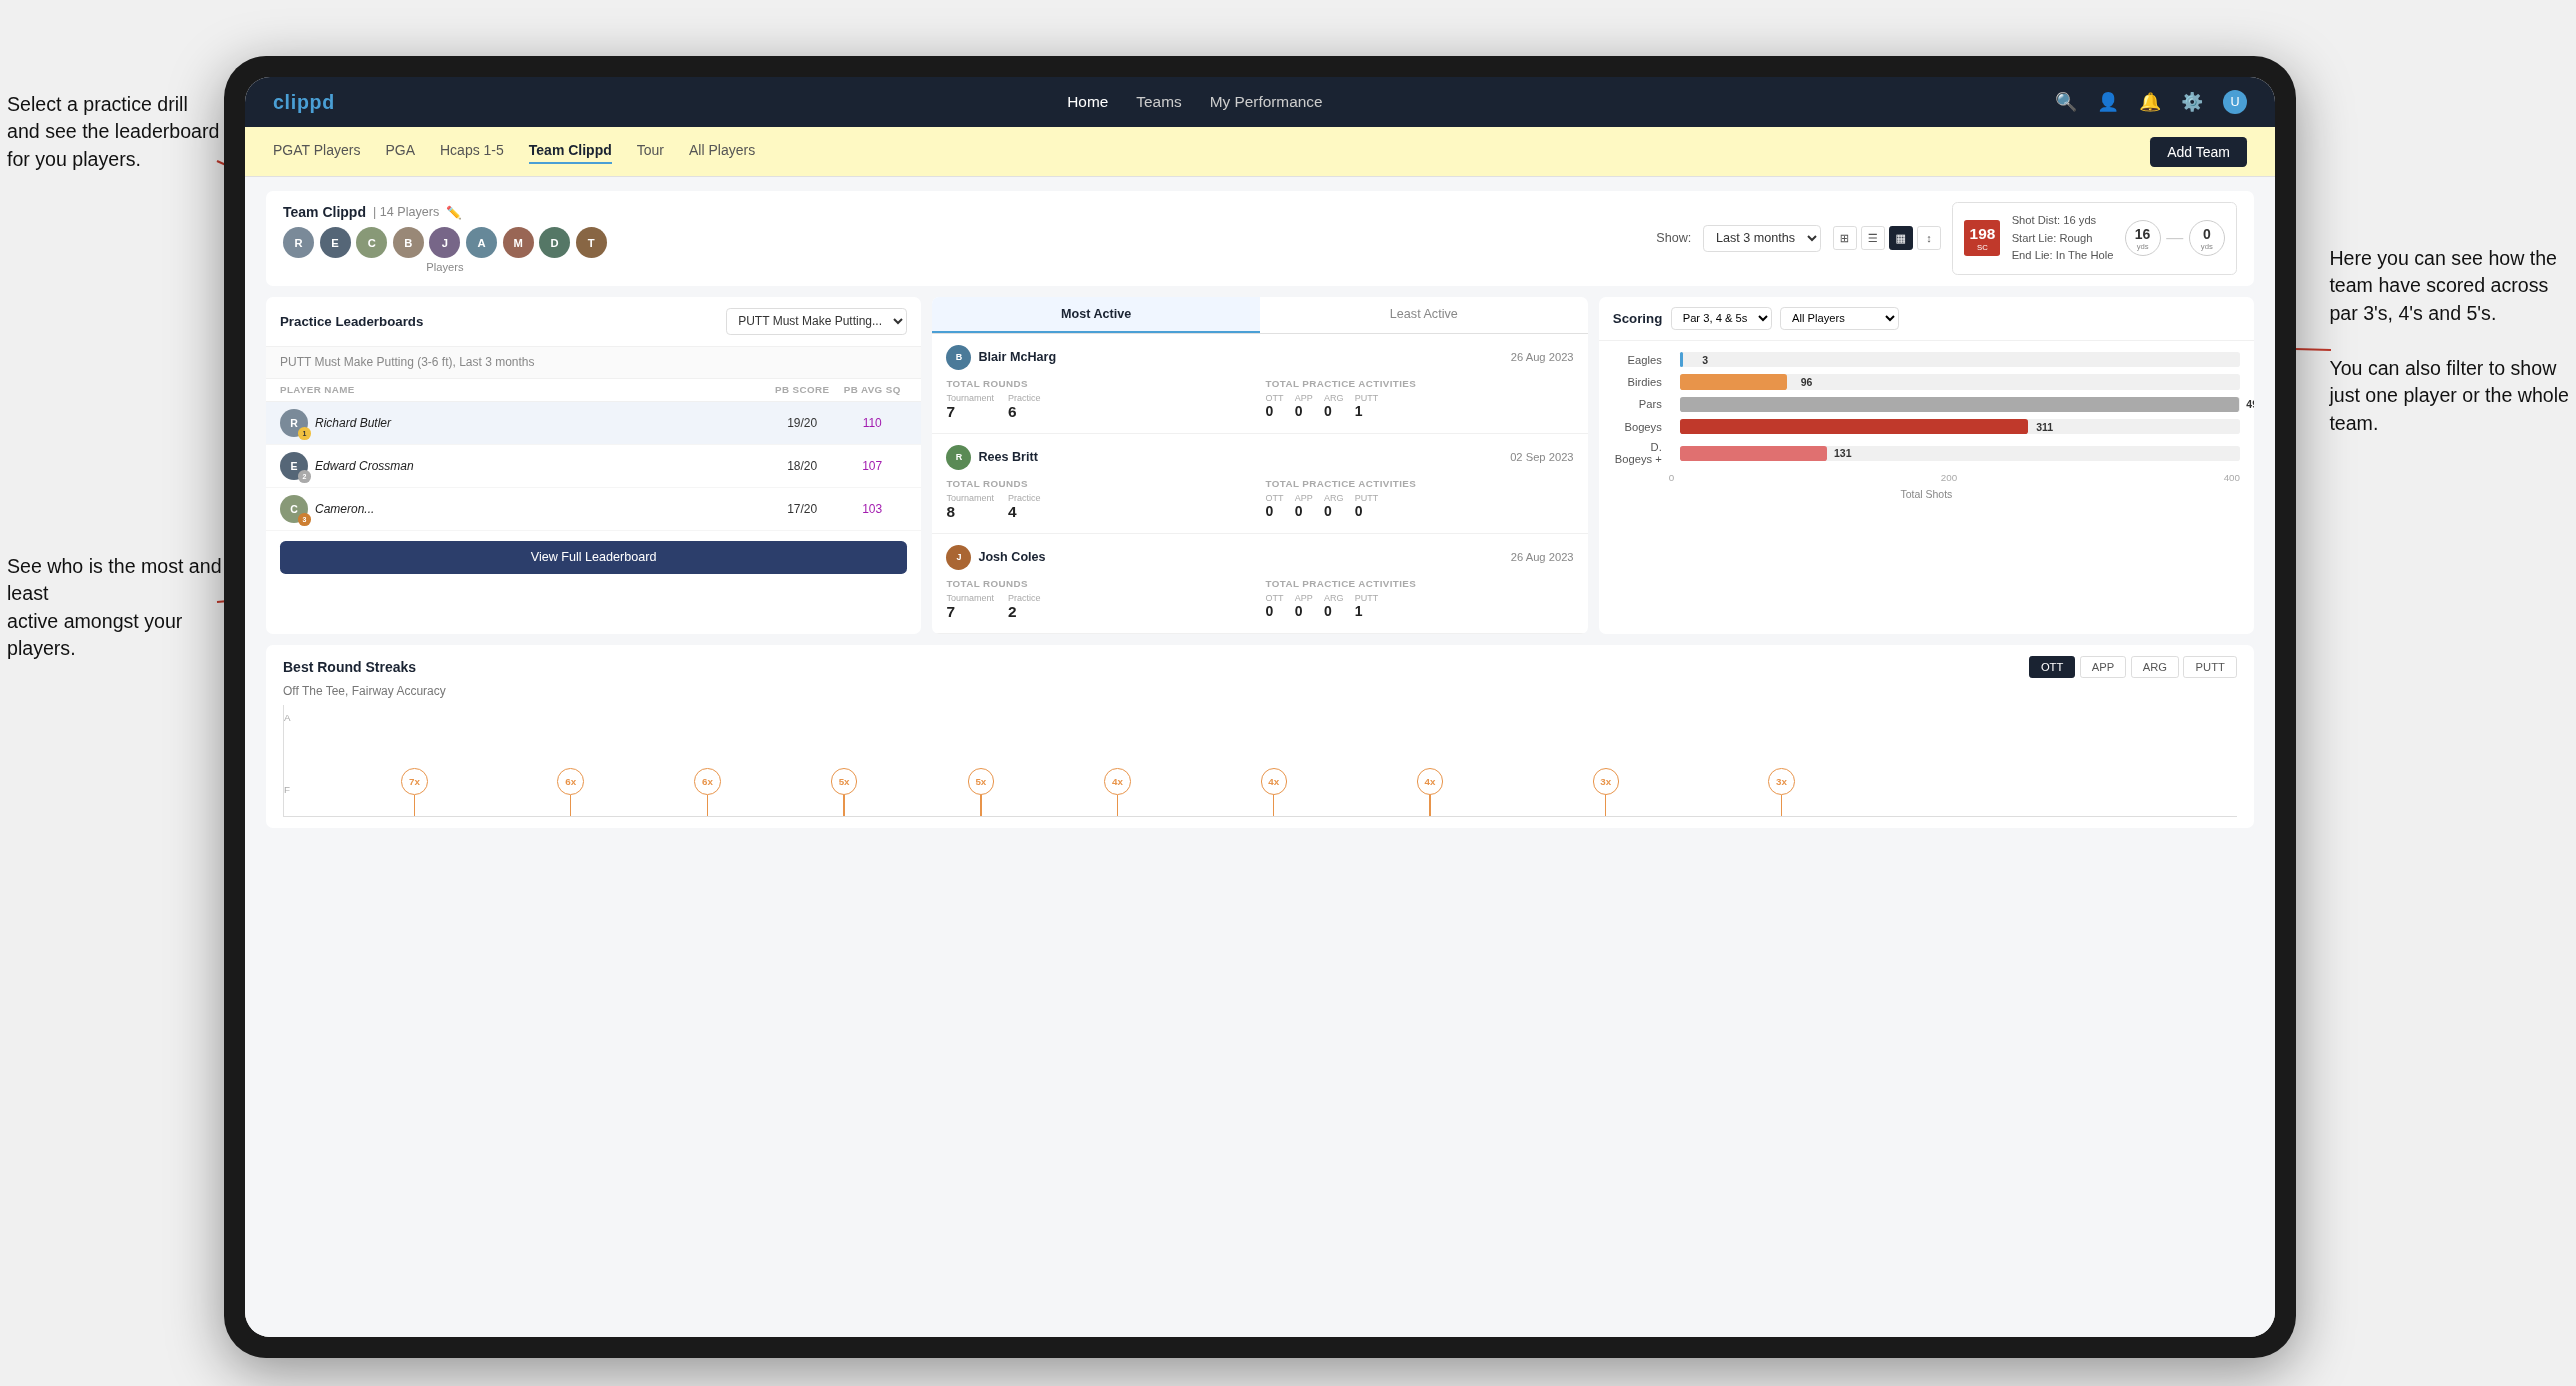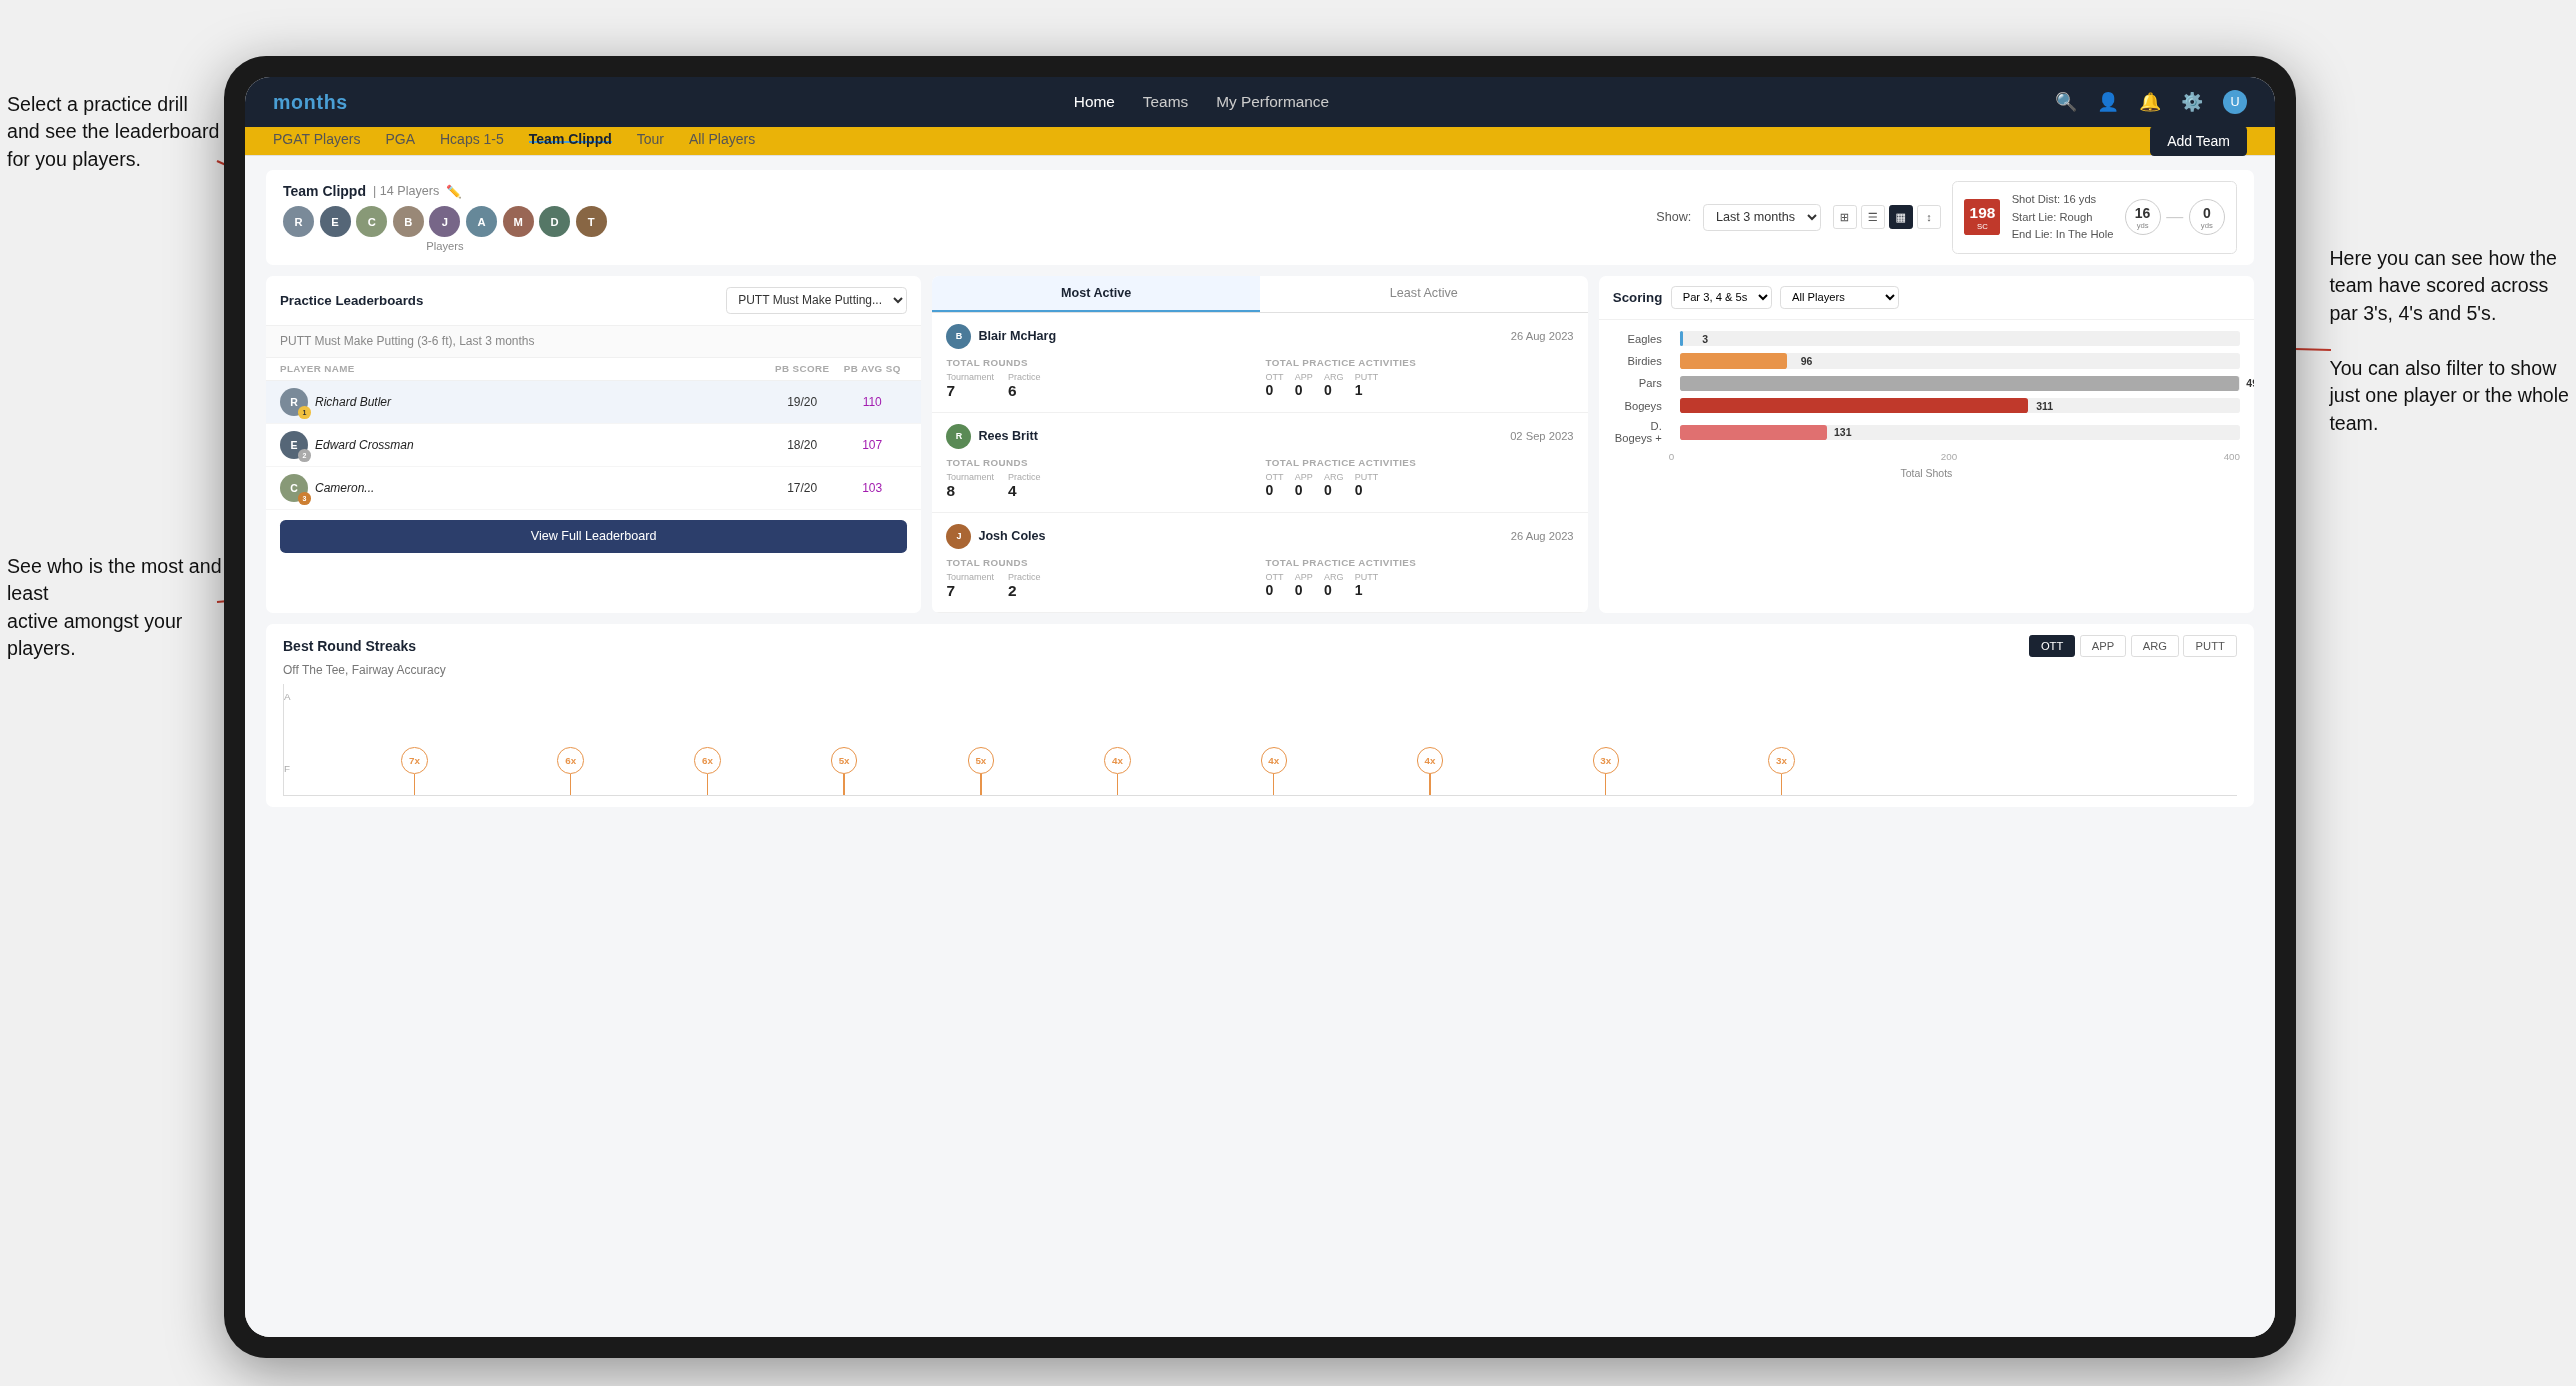--- a/index.html
+++ b/index.html
@@ -77,24 +77,24 @@
       align-items: center;
     }
     .nav-icon {
       color: #aaa;
       font-size: 18px;
       cursor: pointer;
     }
 
     
     .subnav {
-      background: #eab308;
+      background: #fef9c3;
       border-bottom: 0.7px solid #e0e0e0;
       padding: 12px 28px;
-      height: 29px;
+      height: 50px;
       display: flex;
       align-items: center;
       justify-content: space-between;
       flex-shrink: 0;
     }
     .subnav-links {
       display: flex;
       gap: 25px;
       align-items: center;
       height: 100%;
@@ -644,21 +644,21 @@
     <marker id="arrowhead3" markerWidth="10" markerHeight="7" refX="10" refY="3.5" orient="auto">
       <polygon points="0 0, 10 3.5, 0 7" fill="#c0392b"></polygon>
     </marker>
   </defs>
 </svg>
 
 <div class="tablet-frame">
   <div class="tablet-screen">
 
     <nav class="navbar">
-      <div class="nav-brand">months</div>
+      <div class="nav-brand">clippd</div>
       <div class="nav-links">
         <a class="nav-link active">Home</a>
         <a class="nav-link">Teams</a>
         <a class="nav-link">My Performance</a>
       </div>
       <div class="nav-icons">
         <span class="nav-icon">🔍</span>
         <span class="nav-icon">👤</span>
         <span class="nav-icon">🔔</span>
         <span class="nav-icon">⚙️</span>

